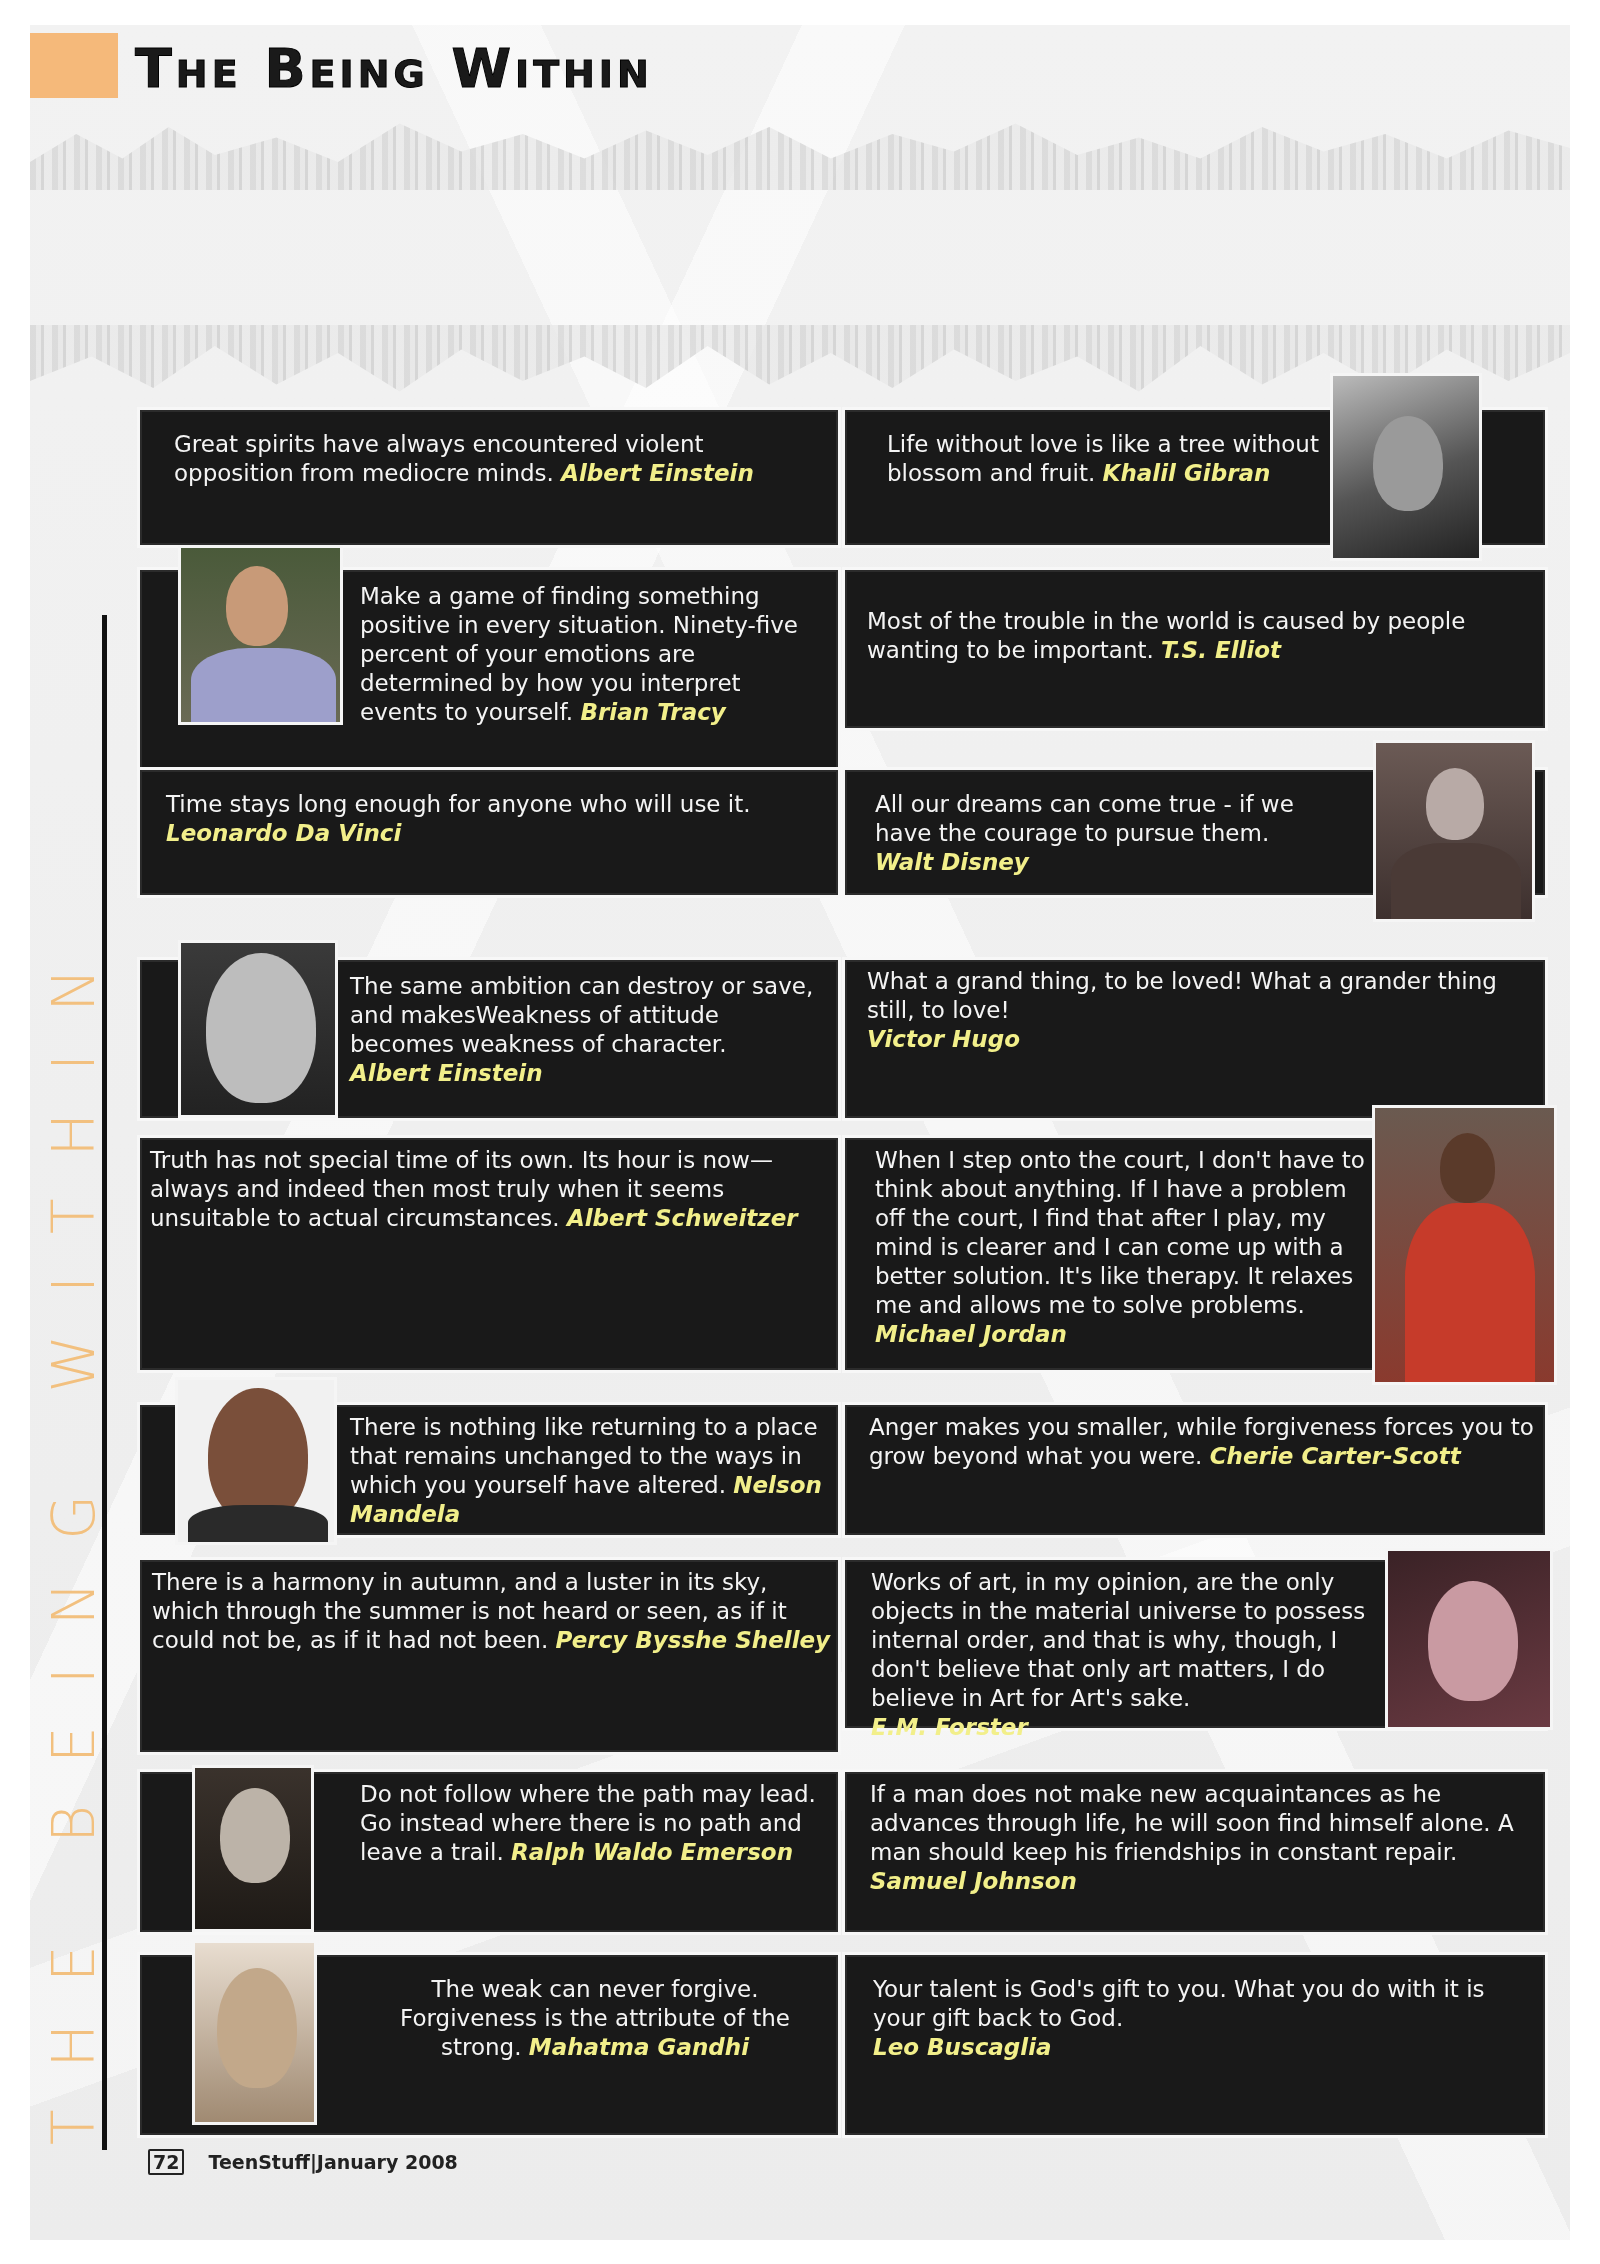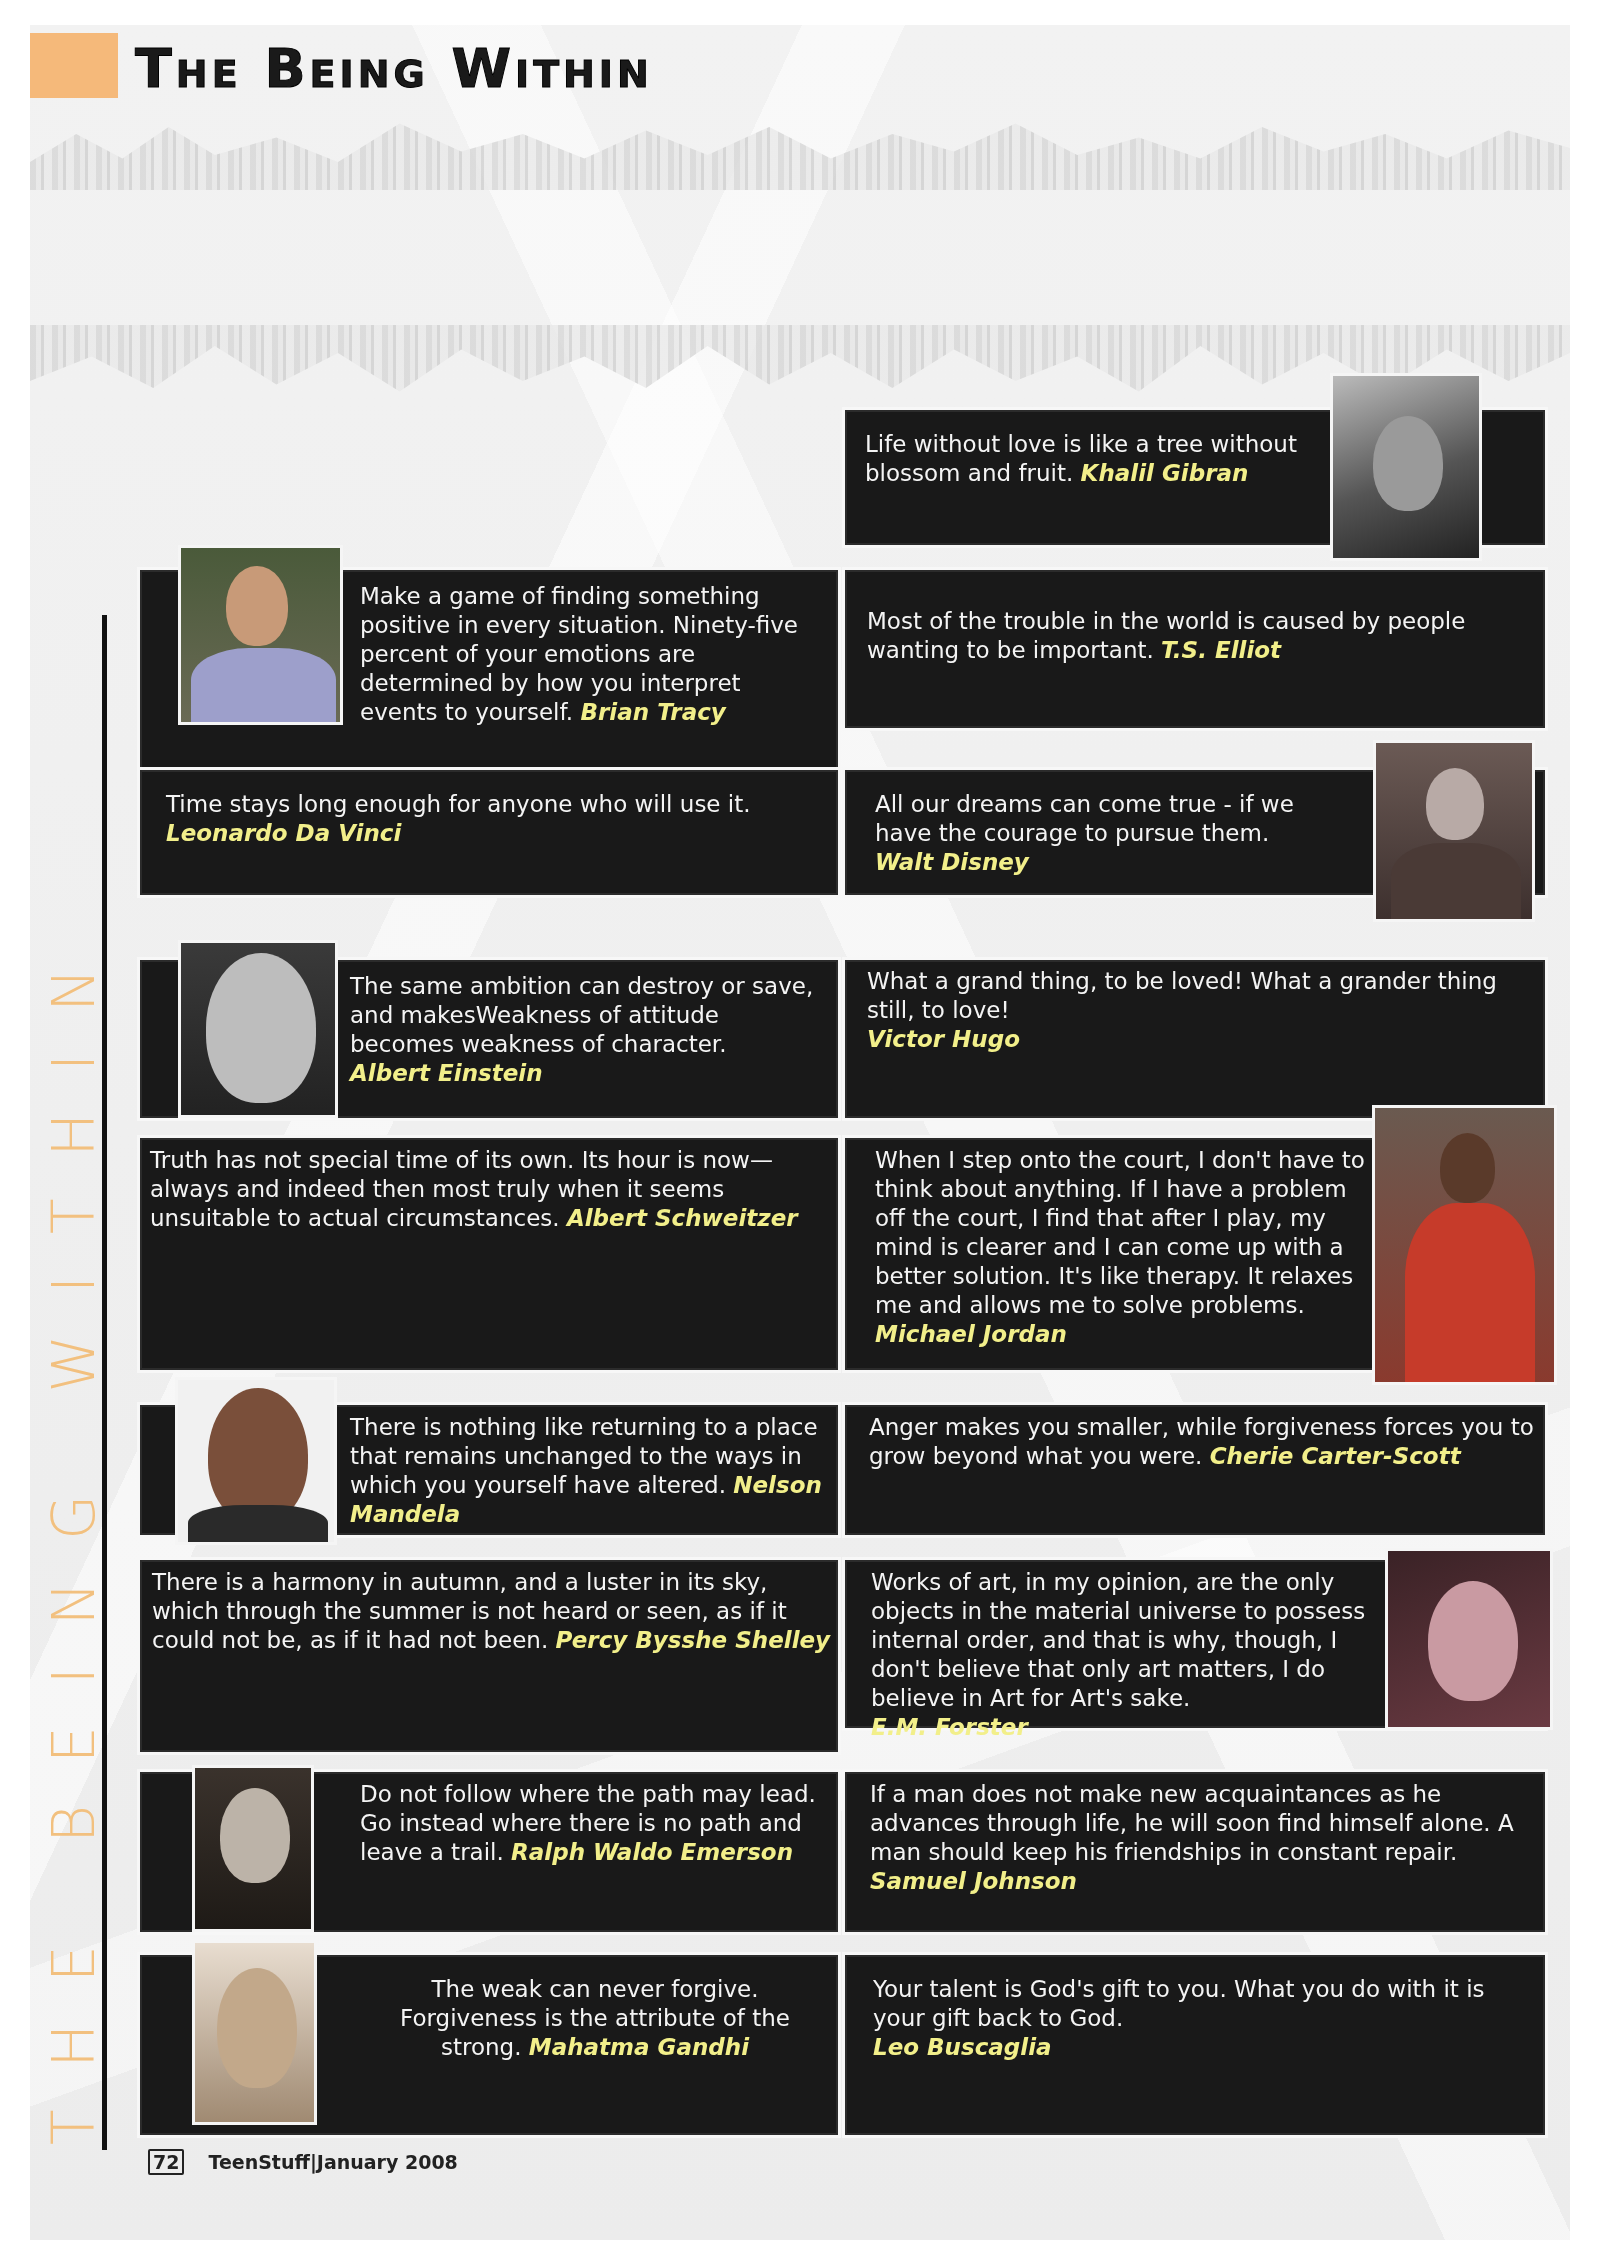--- a/index.html
+++ b/index.html
@@ -43,22 +43,25 @@
 
   <div class="section-tab"></div>
   <div class="section-title">The Being Within</div>
 
   <div class="side-rule" style="top:590px;height:1020px;"></div>
   <div class="side-rule" style="top:1285px;height:840px;"></div>
   <div class="side-label">
     <span>THE BEING WITHIN</span>
   </div>
 
+  <div class="box" style="left:110px;top:385px;width:698px;height:135px;">
+    <div class="q" style="left:34px;top:20px;width:640px;"><span>Great spirits have always encountered violent opposition from mediocre minds.</span> <span class="author">Albert Einstein</span></div>
+  </div>
   <div class="box" style="left:815px;top:385px;width:700px;height:135px;">
-    <div class="q" style="left:20px;top:20px;width:470px;"><span>Life without love is like a tree without blossom and fruit.</span> <span class="author">Khalil Gibran</span></div>
+    <div class="q" style="left:42px;top:20px;width:470px;"><span>Life without love is like a tree without blossom and fruit.</span> <span class="author">Khalil Gibran</span></div>
   </div>
   <div class="photo" style="left:1300px;top:348px;width:152px;height:188px;background:linear-gradient(160deg,#bbb,#555 55%,#222);">
     <div class="face" style="left:40px;top:40px;width:70px;height:95px;background:#9a9a9a;"></div>
   </div>
 
   <div class="box" style="left:110px;top:545px;width:698px;height:202px;">
     <div class="q" style="left:220px;top:12px;width:465px;"><span>Make a game of finding something positive in every situation. Ninety-five percent of your emotions are determined by how you interpret events to yourself.</span> <span class="author">Brian Tracy</span></div>
   </div>
   <div class="photo" style="left:148px;top:520px;width:165px;height:180px;background:linear-gradient(180deg,#4a5a3a,#6a6a55);">
     <div class="face" style="left:45px;top:18px;width:62px;height:80px;background:#c89a78;"></div>

